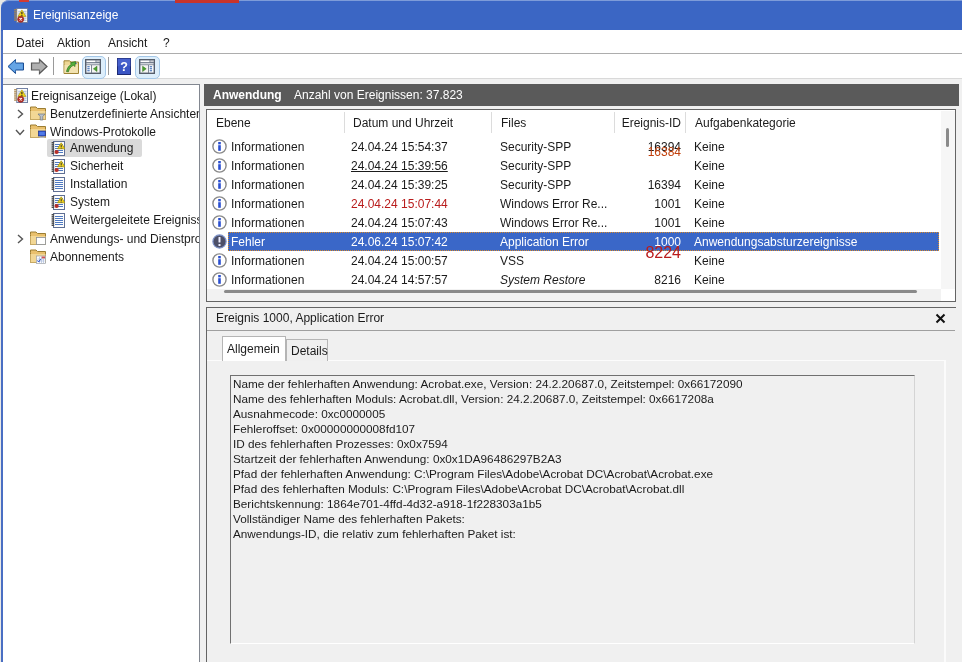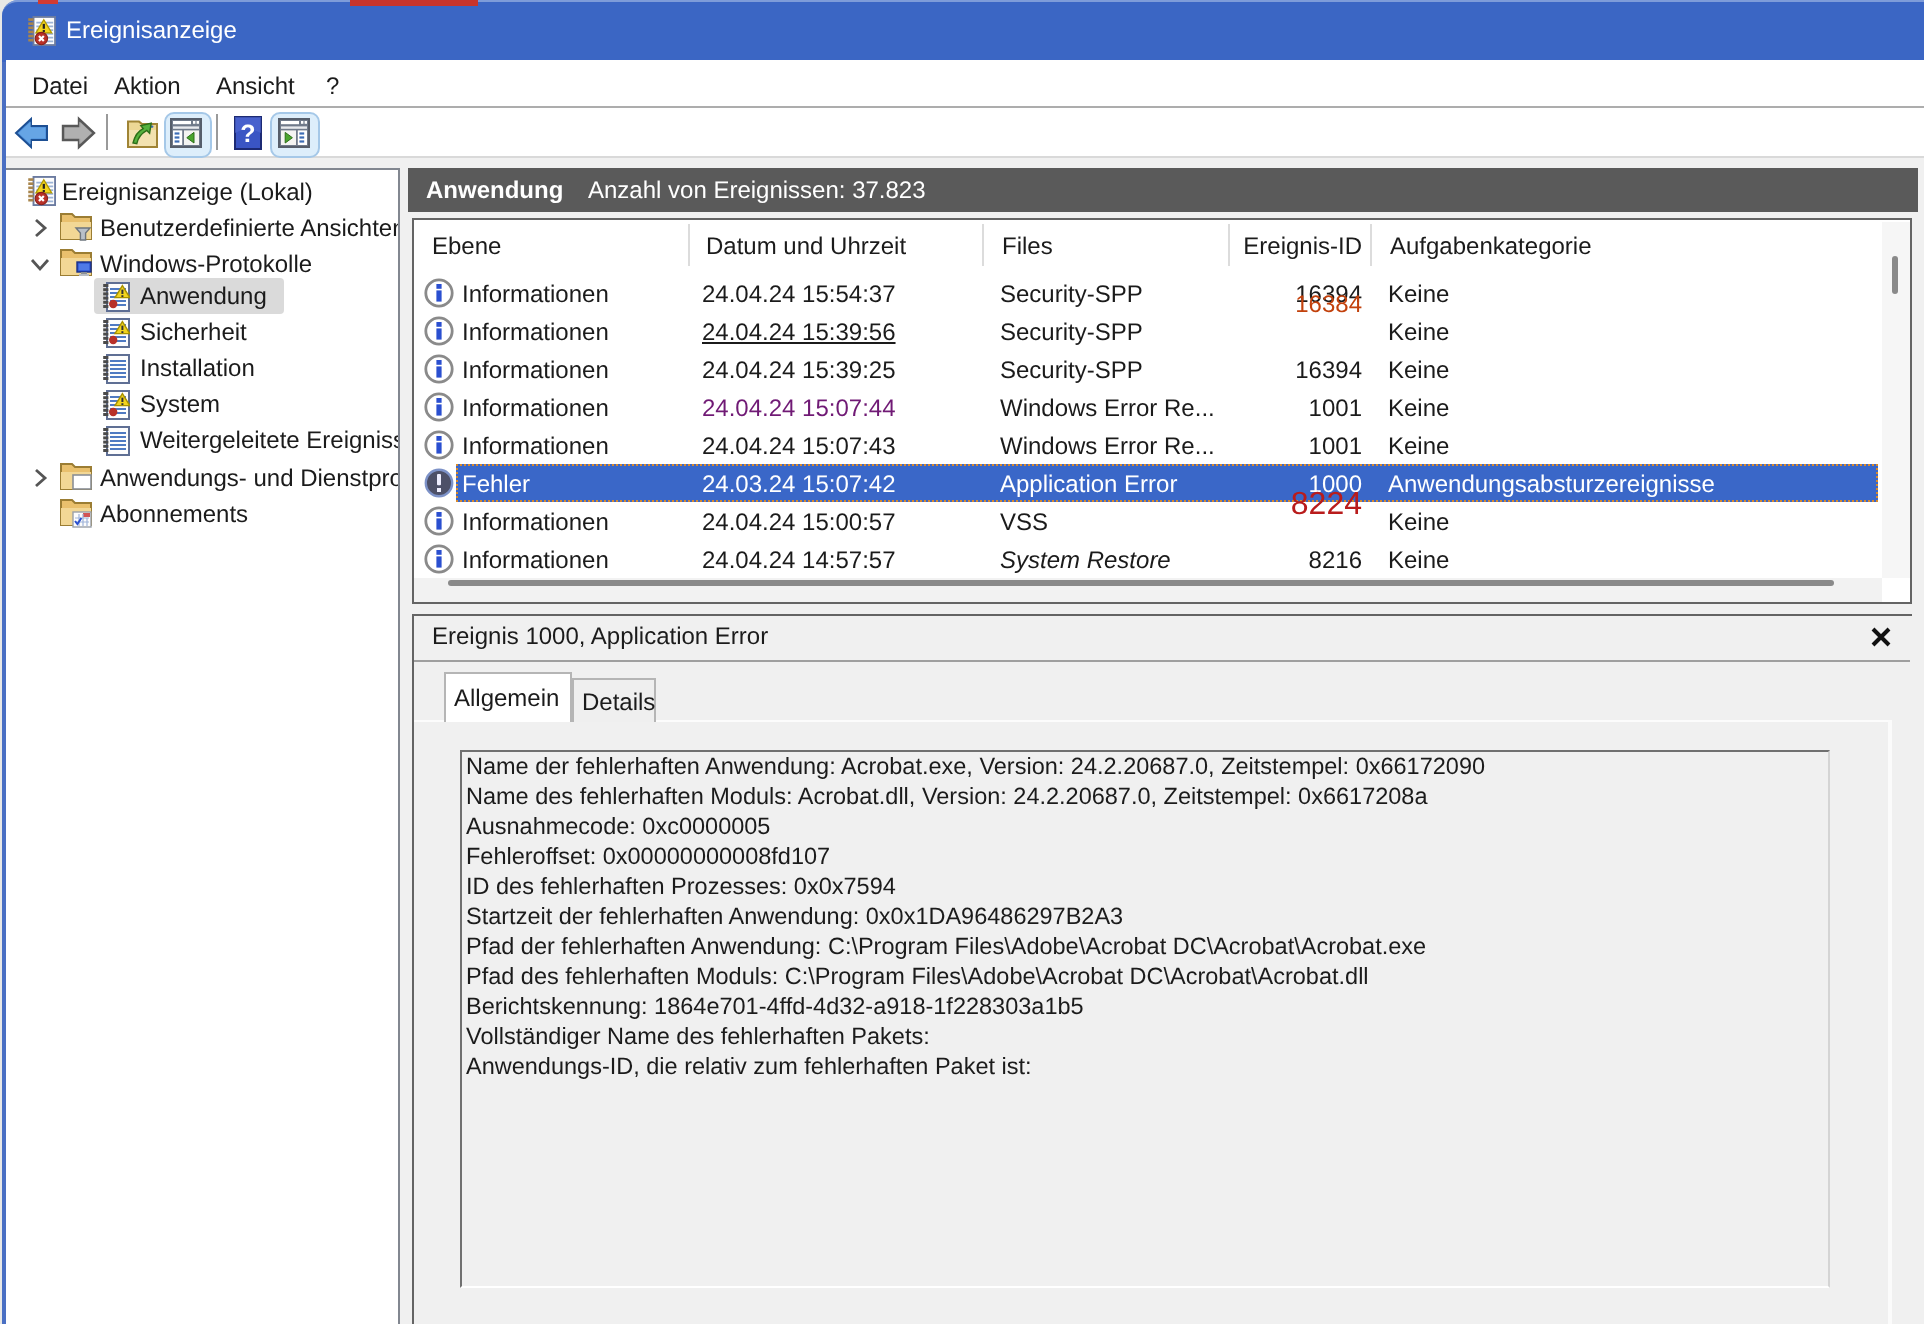--- a/index.html
+++ b/index.html
@@ -342,42 +342,42 @@
 <div class="abs" style="left:351px;top:178px;font-size:12px;color:#1b1b1b;white-space:nowrap;">24.04.24 15:39:25</div>
 <div class="abs" style="left:500px;top:178px;font-size:12px;color:#1b1b1b;white-space:nowrap;">Security-SPP</div>
 <div class="abs" style="left:681px;top:178px;font-size:12px;color:#1b1b1b;white-space:nowrap;transform:translateX(-100%);">16394</div>
 <div class="abs" style="left:694px;top:178px;font-size:12px;color:#1b1b1b;white-space:nowrap;">Keine</div>
 <svg class="abs" style="left:212px;top:196px;" width="15" height="15" viewBox="0 0 15 15">
       <circle cx="7.5" cy="7.5" r="6.6" fill="#ffffff" stroke="#8a8a8a" stroke-width="1.4"></circle>
       <rect x="6.2" y="3" width="2.6" height="2.4" fill="#2a4fd0"></rect>
       <rect x="6.2" y="6.2" width="2.6" height="5.6" fill="#2a4fd0"></rect>
     </svg>
 <div class="abs" style="left:231px;top:197px;font-size:12px;color:#1b1b1b;white-space:nowrap;">Informationen</div>
-<div class="abs" style="left:351px;top:197px;font-size:12px;color:#701a75;white-space:nowrap;">24.04.24 15:07:44</div>
+<div class="abs" style="left:351px;top:197px;font-size:12px;color:#b91c1c;white-space:nowrap;">24.04.24 15:07:44</div>
 <div class="abs" style="left:500px;top:197px;font-size:12px;color:#1b1b1b;white-space:nowrap;">Windows Error Re...</div>
 <div class="abs" style="left:681px;top:197px;font-size:12px;color:#1b1b1b;white-space:nowrap;transform:translateX(-100%);">1001</div>
 <div class="abs" style="left:694px;top:197px;font-size:12px;color:#1b1b1b;white-space:nowrap;">Keine</div>
 <svg class="abs" style="left:212px;top:215px;" width="15" height="15" viewBox="0 0 15 15">
       <circle cx="7.5" cy="7.5" r="6.6" fill="#ffffff" stroke="#8a8a8a" stroke-width="1.4"></circle>
       <rect x="6.2" y="3" width="2.6" height="2.4" fill="#2a4fd0"></rect>
       <rect x="6.2" y="6.2" width="2.6" height="5.6" fill="#2a4fd0"></rect>
     </svg>
 <div class="abs" style="left:231px;top:216px;font-size:12px;color:#1b1b1b;white-space:nowrap;">Informationen</div>
 <div class="abs" style="left:351px;top:216px;font-size:12px;color:#1b1b1b;white-space:nowrap;">24.04.24 15:07:43</div>
 <div class="abs" style="left:500px;top:216px;font-size:12px;color:#1b1b1b;white-space:nowrap;">Windows Error Re...</div>
 <div class="abs" style="left:681px;top:216px;font-size:12px;color:#1b1b1b;white-space:nowrap;transform:translateX(-100%);">1001</div>
 <div class="abs" style="left:694px;top:216px;font-size:12px;color:#1b1b1b;white-space:nowrap;">Keine</div>
 <div class="abs" style="left:228px;top:232px;width:711px;height:19px;background:#3a67c8;outline:1px dotted #d98a2b;outline-offset:-1px;"></div>
 <svg class="abs" style="left:212px;top:234px;" width="15" height="15" viewBox="0 0 15 15">
       <circle cx="7.5" cy="7.5" r="6.6" fill="#4d5068" stroke="#7d92c8" stroke-width="1.2"></circle>
       <rect x="6.5" y="3" width="2" height="5.6" fill="#eef" rx="0.5"></rect>
       <rect x="6.5" y="10" width="2" height="2" fill="#eef"></rect>
     </svg>
 <div class="abs" style="left:231px;top:235px;font-size:12px;color:#ffffff;white-space:nowrap;">Fehler</div>
-<div class="abs" style="left:351px;top:235px;font-size:12px;color:#ffffff;white-space:nowrap;">24.03.24 15:07:42</div>
+<div class="abs" style="left:351px;top:235px;font-size:12px;color:#ffffff;white-space:nowrap;">24.06.24 15:07:42</div>
 <div class="abs" style="left:500px;top:235px;font-size:12px;color:#ffffff;white-space:nowrap;">Application Error</div>
 <div class="abs" style="left:681px;top:235px;font-size:12px;color:#ffffff;white-space:nowrap;transform:translateX(-100%);">1000</div>
 <div class="abs" style="left:694px;top:235px;font-size:12px;color:#ffffff;white-space:nowrap;">Anwendungsabsturzereignisse</div>
 <svg class="abs" style="left:212px;top:253px;" width="15" height="15" viewBox="0 0 15 15">
       <circle cx="7.5" cy="7.5" r="6.6" fill="#ffffff" stroke="#8a8a8a" stroke-width="1.4"></circle>
       <rect x="6.2" y="3" width="2.6" height="2.4" fill="#2a4fd0"></rect>
       <rect x="6.2" y="6.2" width="2.6" height="5.6" fill="#2a4fd0"></rect>
     </svg>
 <div class="abs" style="left:231px;top:254px;font-size:12px;color:#1b1b1b;white-space:nowrap;">Informationen</div>
 <div class="abs" style="left:351px;top:254px;font-size:12px;color:#1b1b1b;white-space:nowrap;">24.04.24 15:00:57</div>

